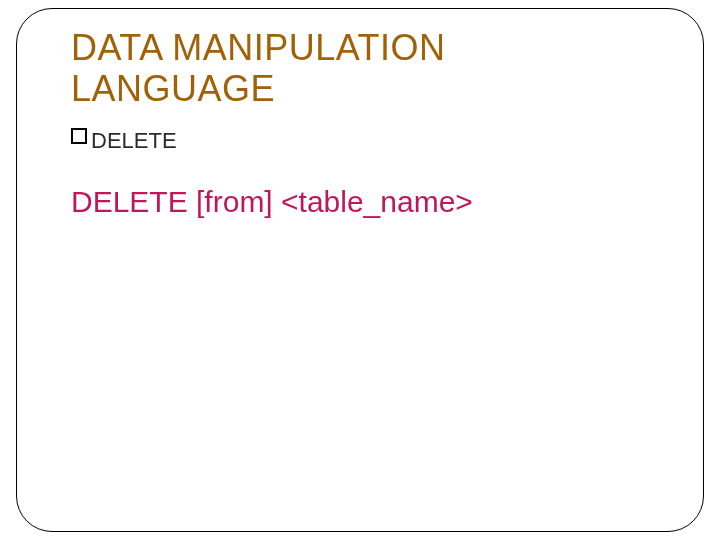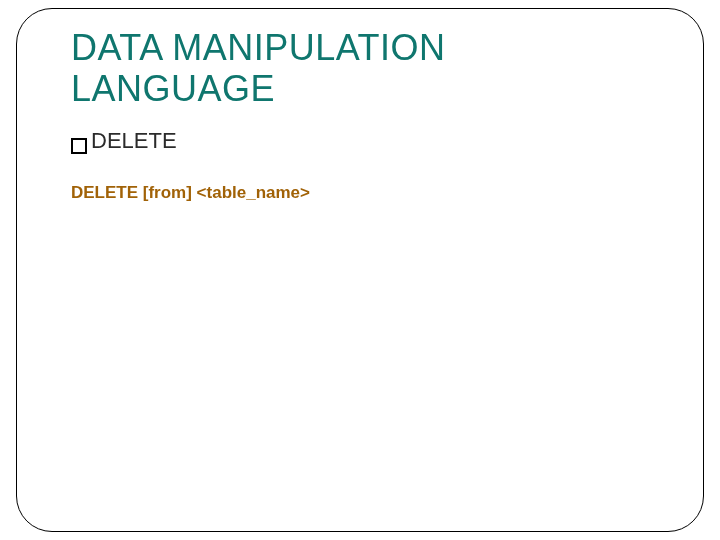--- a/index.html
+++ b/index.html
@@ -16,46 +16,46 @@
     left: 16px;
     right: 16px;
     bottom: 8px;
     border: 1.5px solid #000;
     border-radius: 36px;
     padding: 18px 54px 30px 54px;
   }
   .title {
     font-size: 36px;
     font-weight: 400;
-    color: #0f766e;
+    color: #a16207;
     line-height: 1.15;
     letter-spacing: 0.5px;
     margin-bottom: 18px;
   }
   .bullet-row {
     display: flex;
-    align-items: flex-end;
+    align-items: flex-start;
     gap: 4px;
     margin-bottom: 28px;
   }
   .bullet-icon {
     width: 16px;
     height: 16px;
     border: 2px solid #000;
     display: inline-block;
     flex-shrink: 0;
   }
   .bullet-text {
     font-size: 22px;
     color: #2b2b2b;
   }
   .code-block {
-    font-size: 17px;
-    font-weight: 700;
-    color: #a16207;
+    font-size: 30px;
+    font-weight: 400;
+    color: #be185d;
     line-height: 1.35;
   }
 </style>
 </head>
 <body>
 
 <div class="slide">
   <h1 class="title">DATA MANIPULATION LANGUAGE</h1>
 
   <div class="bullet-row">

